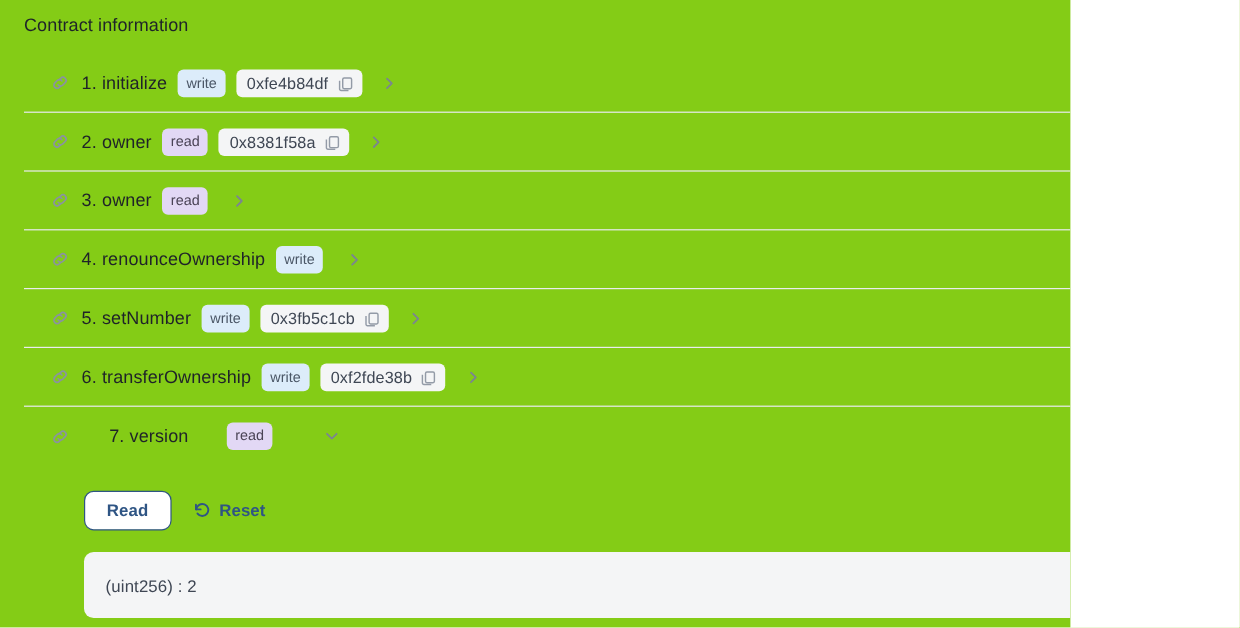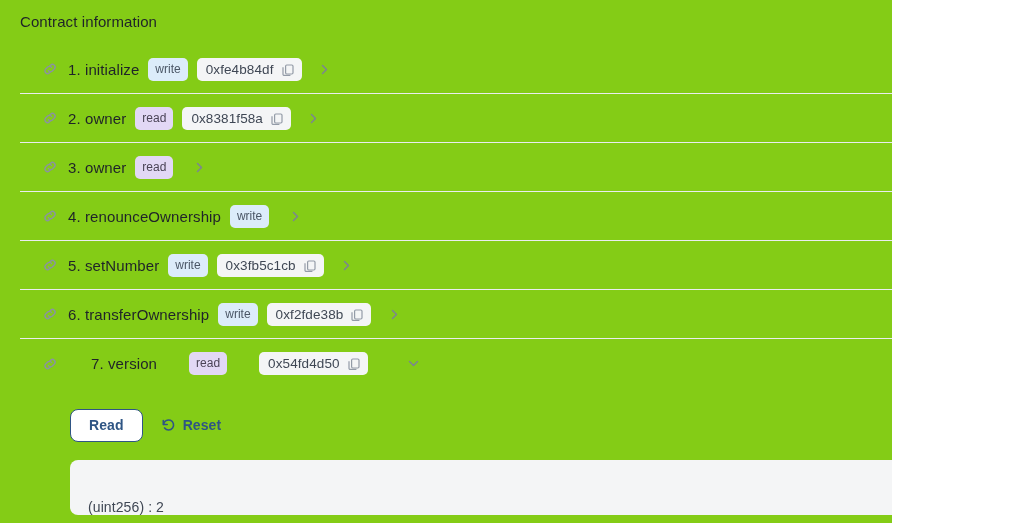--- a/index.html
+++ b/index.html
@@ -170,21 +170,21 @@
   }
   .reset-icon svg { display: block; }
 
   .result-box {
     margin-top: 18px;
     margin-right: -20px;
     background: #f4f5f6;
     border-radius: 8px 0 0 8px;
     height: 55px;
     display: flex;
-    align-items: flex-end;
+    align-items: center;
     padding-left: 18px;
   }
   .result-text {
     font-size: 14px;
     color: #3f4754;
     letter-spacing: 0.1px;
   }
 </style>
 </head>
 <body>
@@ -329,29 +329,20 @@
 
     <div class="fn-row" style="border-bottom:none;gap:23px;">
       <span class="link-icon">
         <svg width="16" height="16" viewBox="0 0 16 16" fill="none" stroke="currentColor" stroke-width="1.4" stroke-linecap="round">
             <path d="M6.4 9.6a2.6 2.6 0 0 0 3.9.3l2-2a2.6 2.6 0 0 0-3.7-3.7l-1.1 1.1"></path>
             <path d="M9.6 6.4a2.6 2.6 0 0 0-3.9-.3l-2 2a2.6 2.6 0 0 0 3.7 3.7l1.1-1.1"></path>
           </svg>
       </span>
       <span class="fn-name"><span>7.</span> <span>version</span></span>
       <span class="badge badge-read">read</span>
-      <span class="hash-chip">
-        <span class="hash-text">0x54fd4d50</span>
-        <span class="copy-icon">
-          <svg width="14" height="14" viewBox="0 0 14 14" fill="none" stroke="currentColor" stroke-width="1.2">
-              <rect x="4.6" y="2" width="7.4" height="9" rx="1.2"></rect>
-              <path d="M9.4 12.4H3.2A1.2 1.2 0 0 1 2 11.2V4.3"></path>
-            </svg>
-        </span>
-      </span>
       <span class="chevron">
         <svg width="13" height="13" viewBox="0 0 13 13" fill="none" stroke="currentColor" stroke-width="1.5" stroke-linecap="round" stroke-linejoin="round">
             <path d="M2.5 4.5l4 4 4-4"></path>
           </svg>
       </span>
     </div>
 
     <div class="expanded-area">
       <div class="action-bar">
         <button class="btn-read">Read</button>

